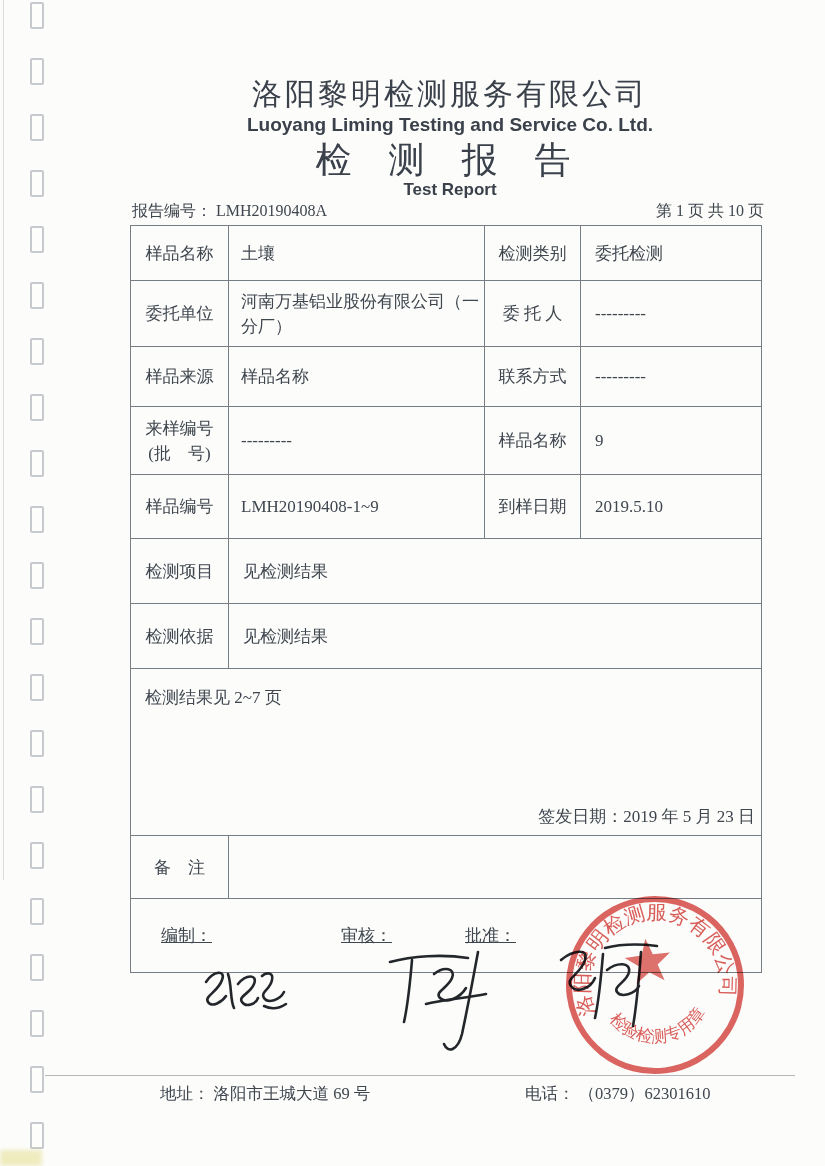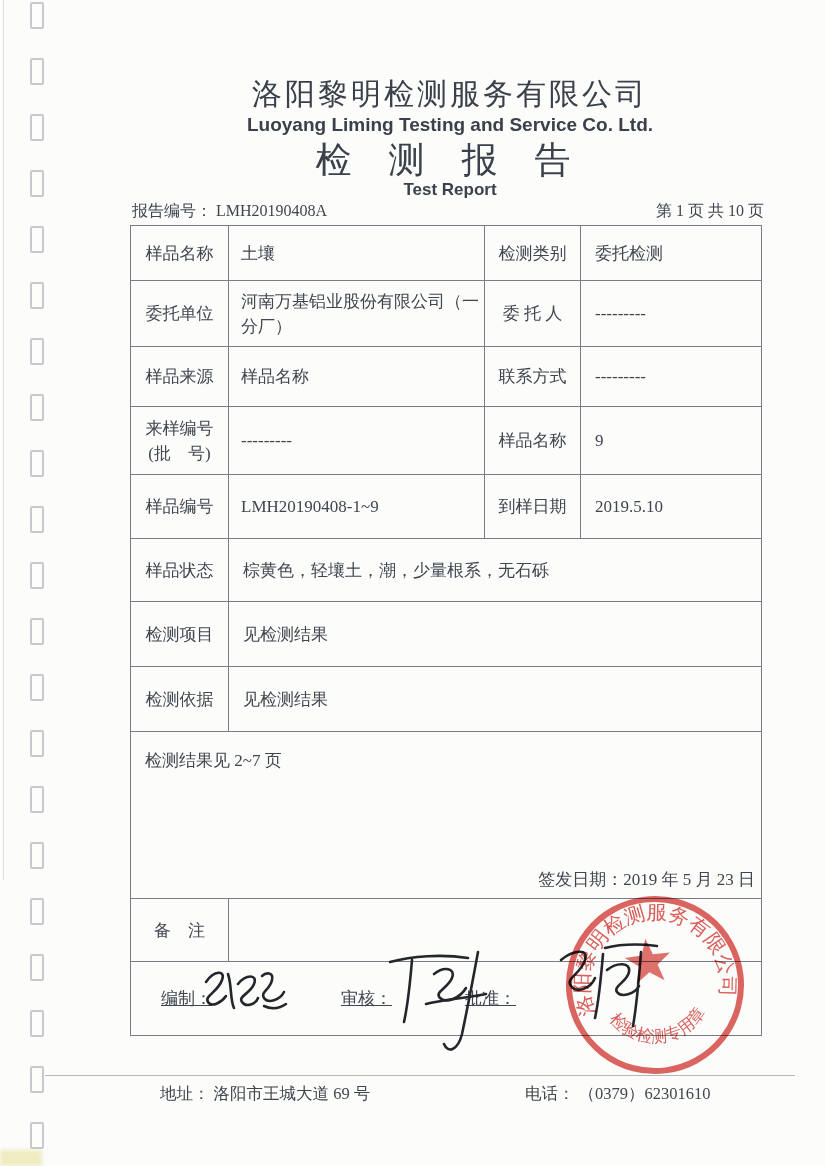--- a/index.html
+++ b/index.html
@@ -139,24 +139,20 @@
       <div class="cell c4">9</div>
     </div>
 
     <div class="tr" style="height:64px">
       <div class="cell th c1">样品编号</div>
       <div class="cell c2">LMH20190408-1~9</div>
       <div class="cell th c3">到样日期</div>
       <div class="cell c4">2019.5.10</div>
     </div>
 
-    <div class="tr" style="height:63px">
-      <div class="cell th c1">样品状态</div>
-      <div class="cell wide">棕黄色，轻壤土，潮，少量根系，无石砾</div>
-    </div>
 
     <div class="tr" style="height:65px">
       <div class="cell th c1">检测项目</div>
       <div class="cell wide">见检测结果</div>
     </div>
 
     <div class="tr" style="height:65px">
       <div class="cell th c1">检测依据</div>
       <div class="cell wide">见检测结果</div>
     </div>

